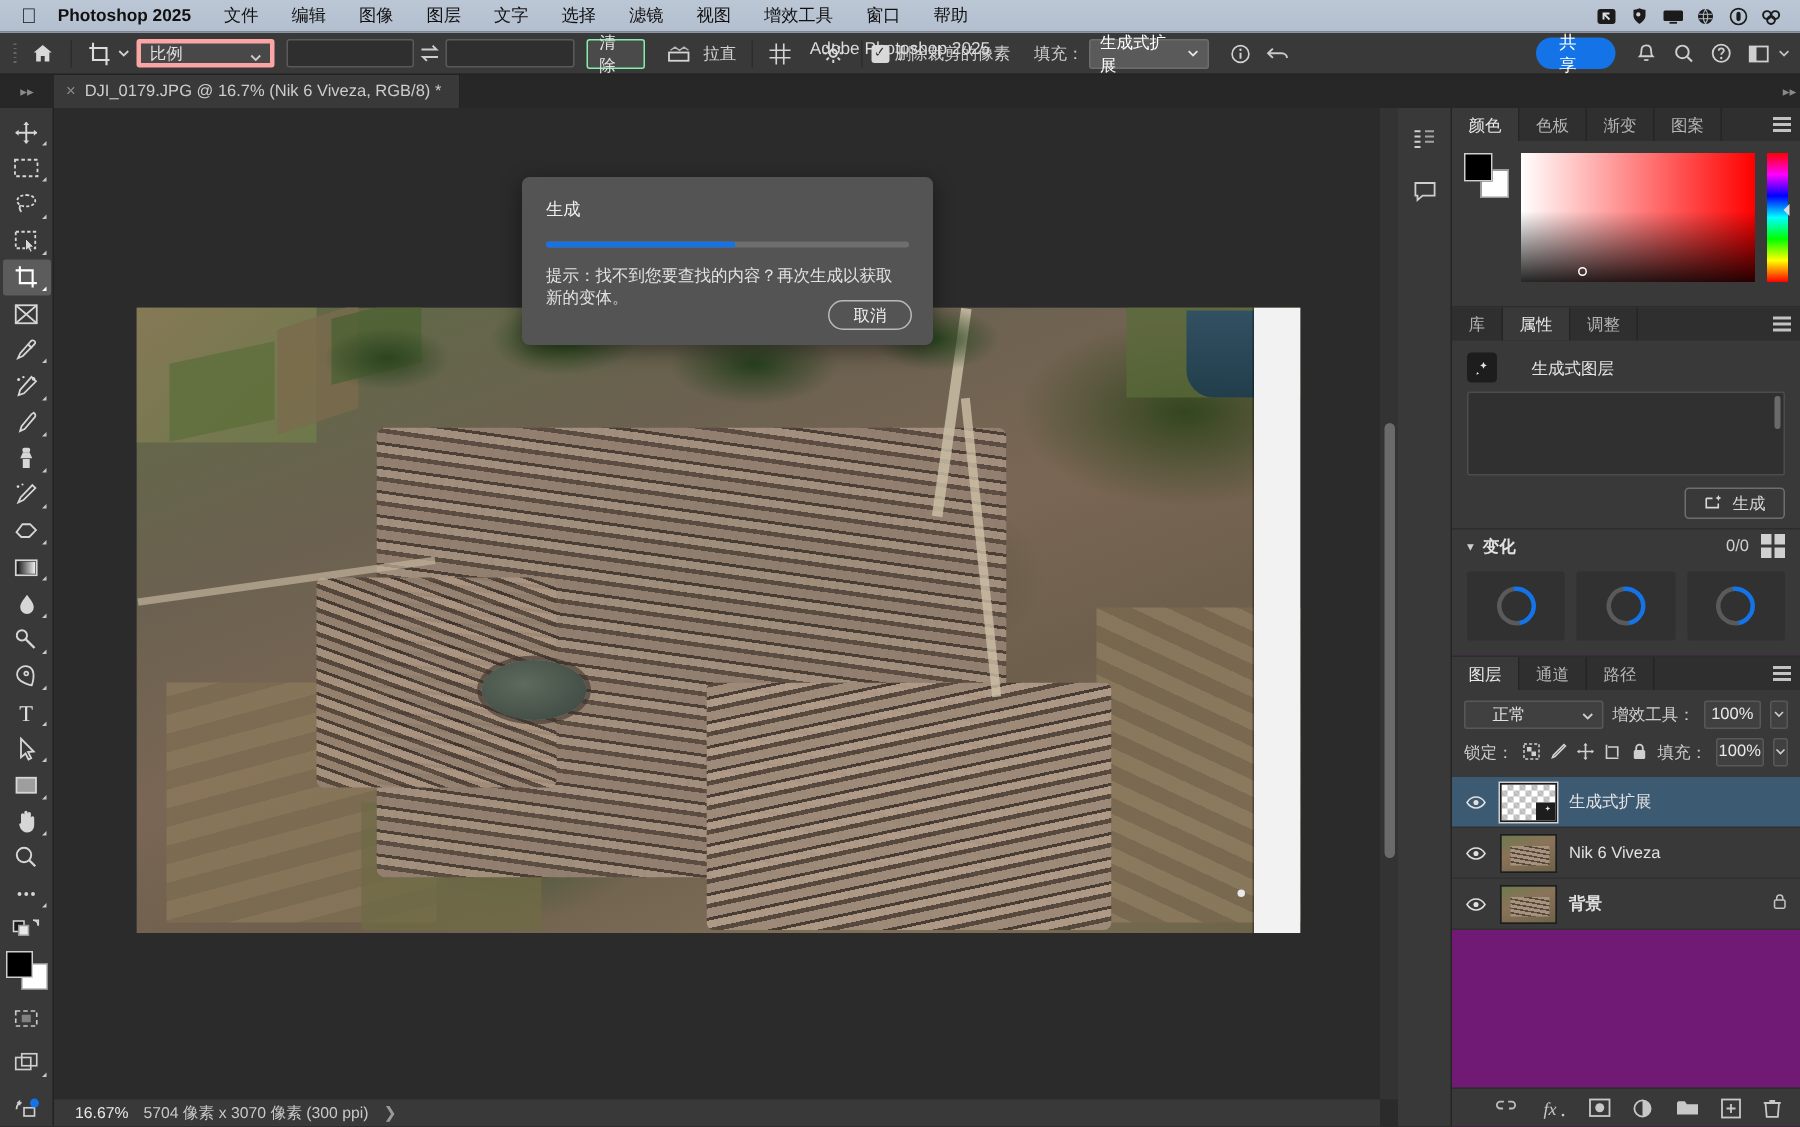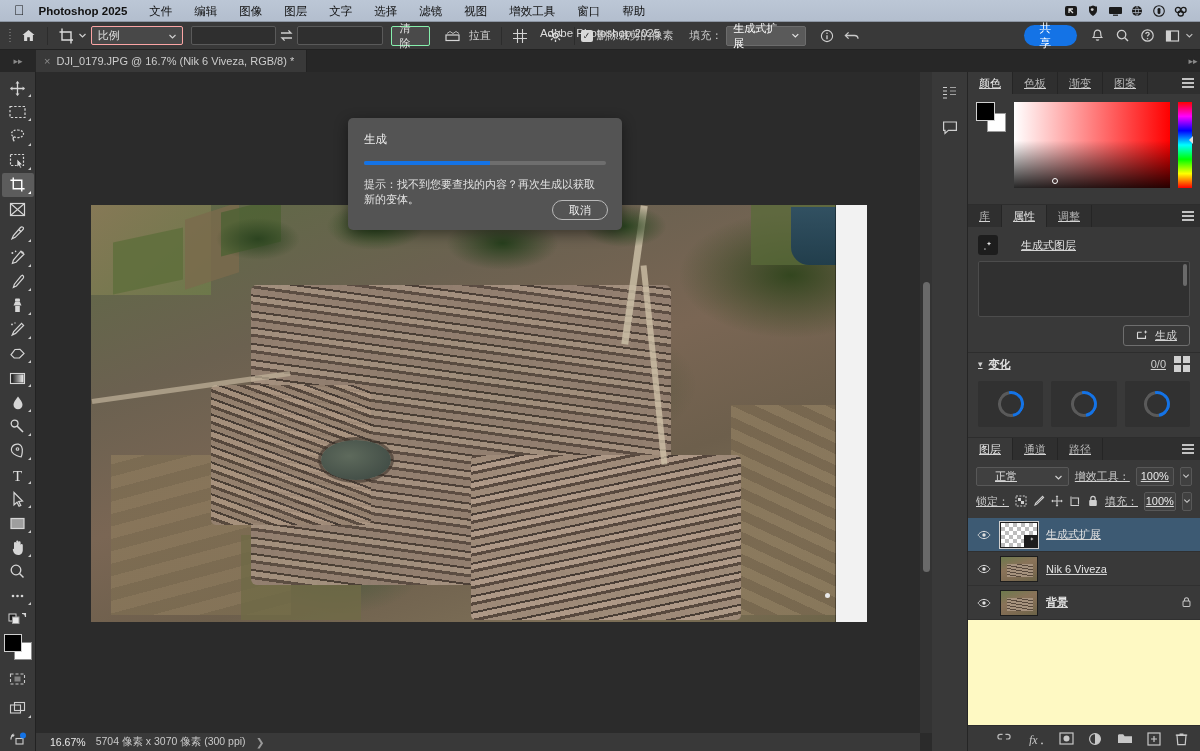--- a/index.html
+++ b/index.html
@@ -35,21 +35,21 @@
   }
   .grip { width:12px; height:28px; display:flex; align-items:center; justify-content:center; }
   .grip i { display:block; width:2px; height:14px;
     background:repeating-linear-gradient(180deg,#666 0 1px,transparent 1px 3px); }
   .ob-btn { width:26px; height:22px; display:flex; align-items:center; justify-content:center;
     border-radius:2px; color:#cfcfcf; }
   .ob-tool { display:flex; align-items:center; gap:2px; padding:0 4px; height:22px; }
   .ob-sep { width:1px; height:18px; background:#2c2c2c; margin:0 6px; }
   .ob-label { font-size:11px; color:#cfcfcf; padding:0 4px; white-space:nowrap; }
   .ob-select {
-    height:19px; min-width:92px; background:#484848; border:1px solid #fca5a5;
+    height:19px; min-width:92px; background:#484848; border:3px solid #fca5a5;
     border-radius:2px; color:#e0e0e0; font-size:11px; display:flex;
     align-items:center; padding:0 6px; position:relative;
   }
   .ob-select .cv { position:absolute; right:5px; top:5px; }
   .ob-input {
     height:19px; width:88px; background:#2f2f2f; border:1px solid #5a5a5a;
     border-radius:2px;
   }
   .ob-swap { width:22px; display:flex; align-items:center; justify-content:center; color:#c8c8c8; }
   .ob-pill {
@@ -148,21 +148,21 @@
 
   
   .dockrail {
     position:absolute; left:932px; top:72px; width:36px; height:679px;
     background:#393939; border-right:1px solid #252525; padding-top:10px;
     display:flex; flex-direction:column; align-items:center; gap:12px;
   }
   .dockrail .ic { width:24px; height:22px; display:flex; align-items:center; justify-content:center;
     color:#cfcfcf; }
   .rightdock {
-    position:absolute; left:968px; top:72px; width:232px; height:679px; background:#fef9c3;text-decoration:underline;
+    position:absolute; left:968px; top:72px; width:232px; height:679px; background:#701a75;
   }
   .panel { background:#393939; }
   .ptabs { height:22px; background:#2f2f2f; display:flex; align-items:stretch; position:relative; }
   .ptab { padding:0 11px; display:flex; align-items:center; font-size:11px; color:#b4b4b4;
     border-right:1px solid #252525; }
   .ptab.active { background:#393939; color:#eaeaea; }
   .pmenu { position:absolute; right:6px; top:0; height:22px; display:flex; align-items:center;
     color:#c2c2c2; }
   .pmenu i { display:block; width:12px; height:1.5px; background:#c2c2c2; box-shadow:0 4px 0 #c2c2c2, 0 -4px 0 #c2c2c2; }
 

